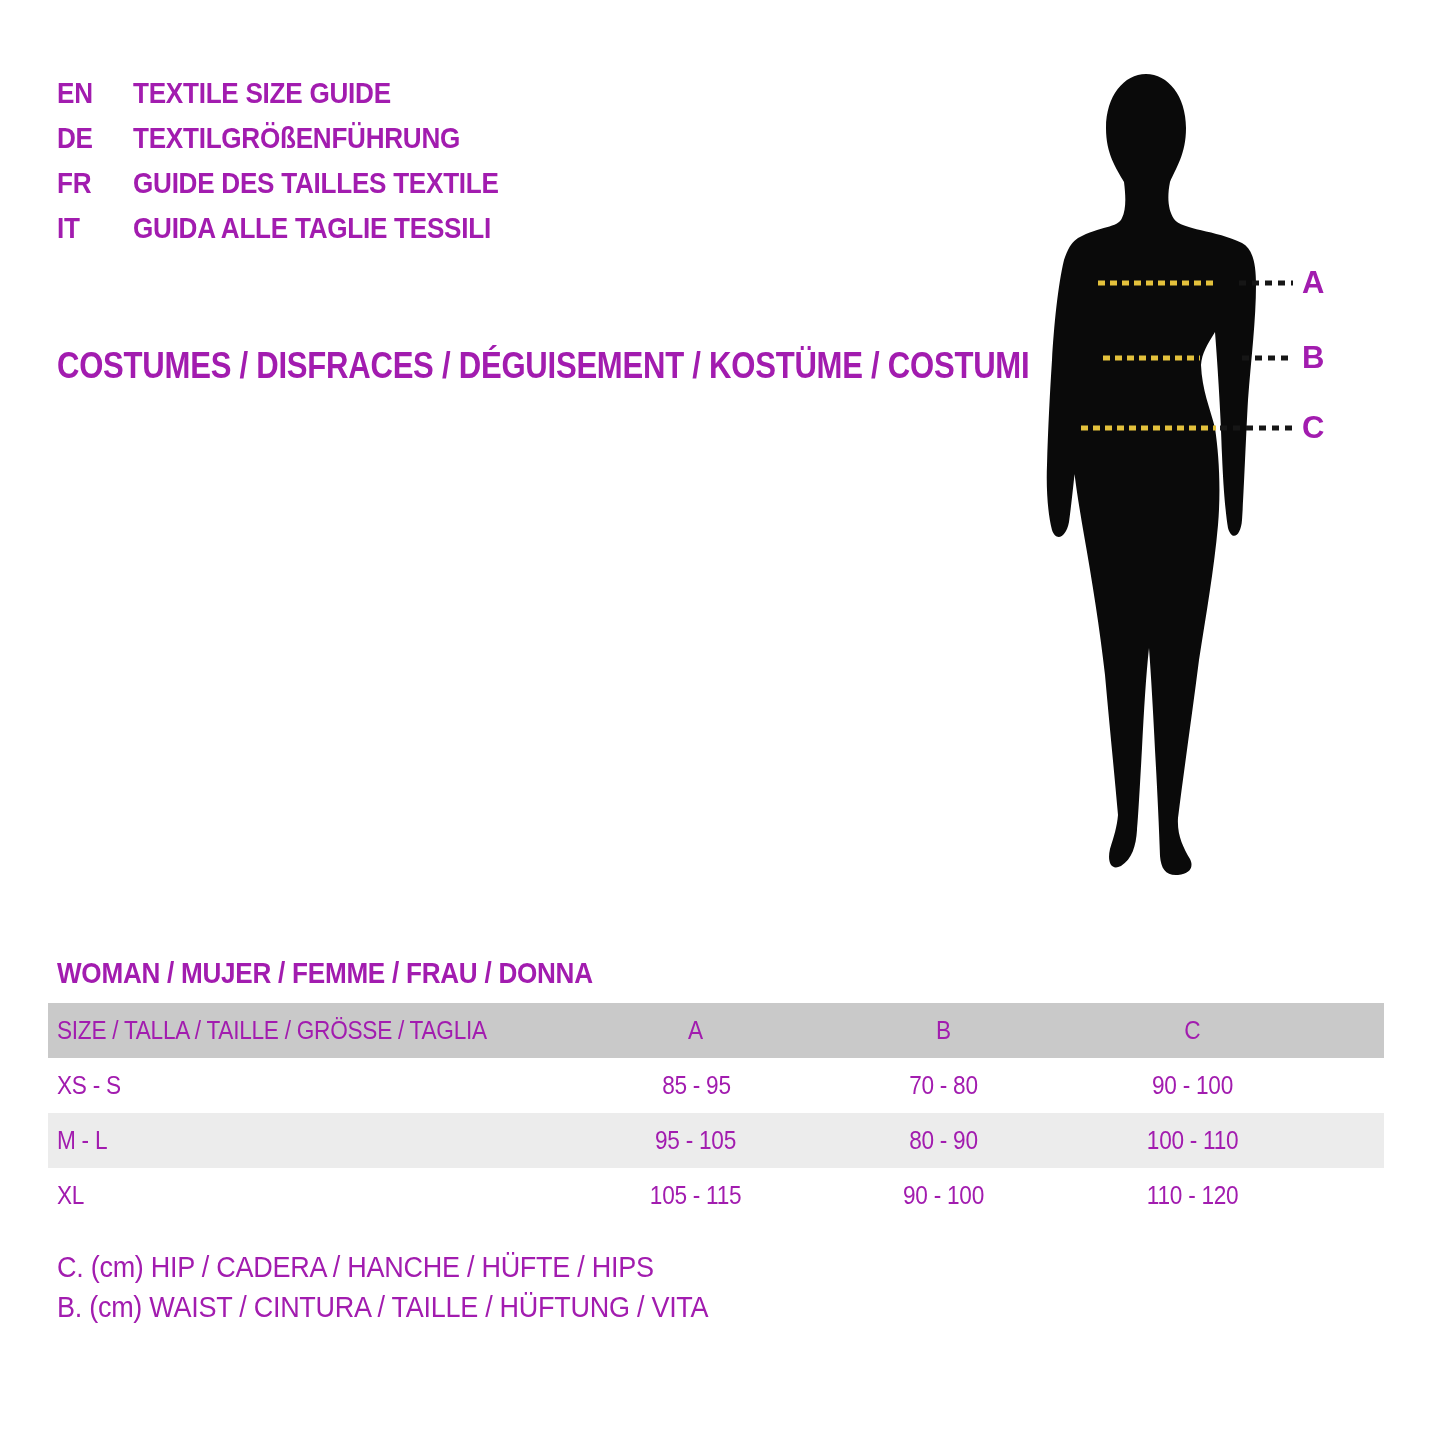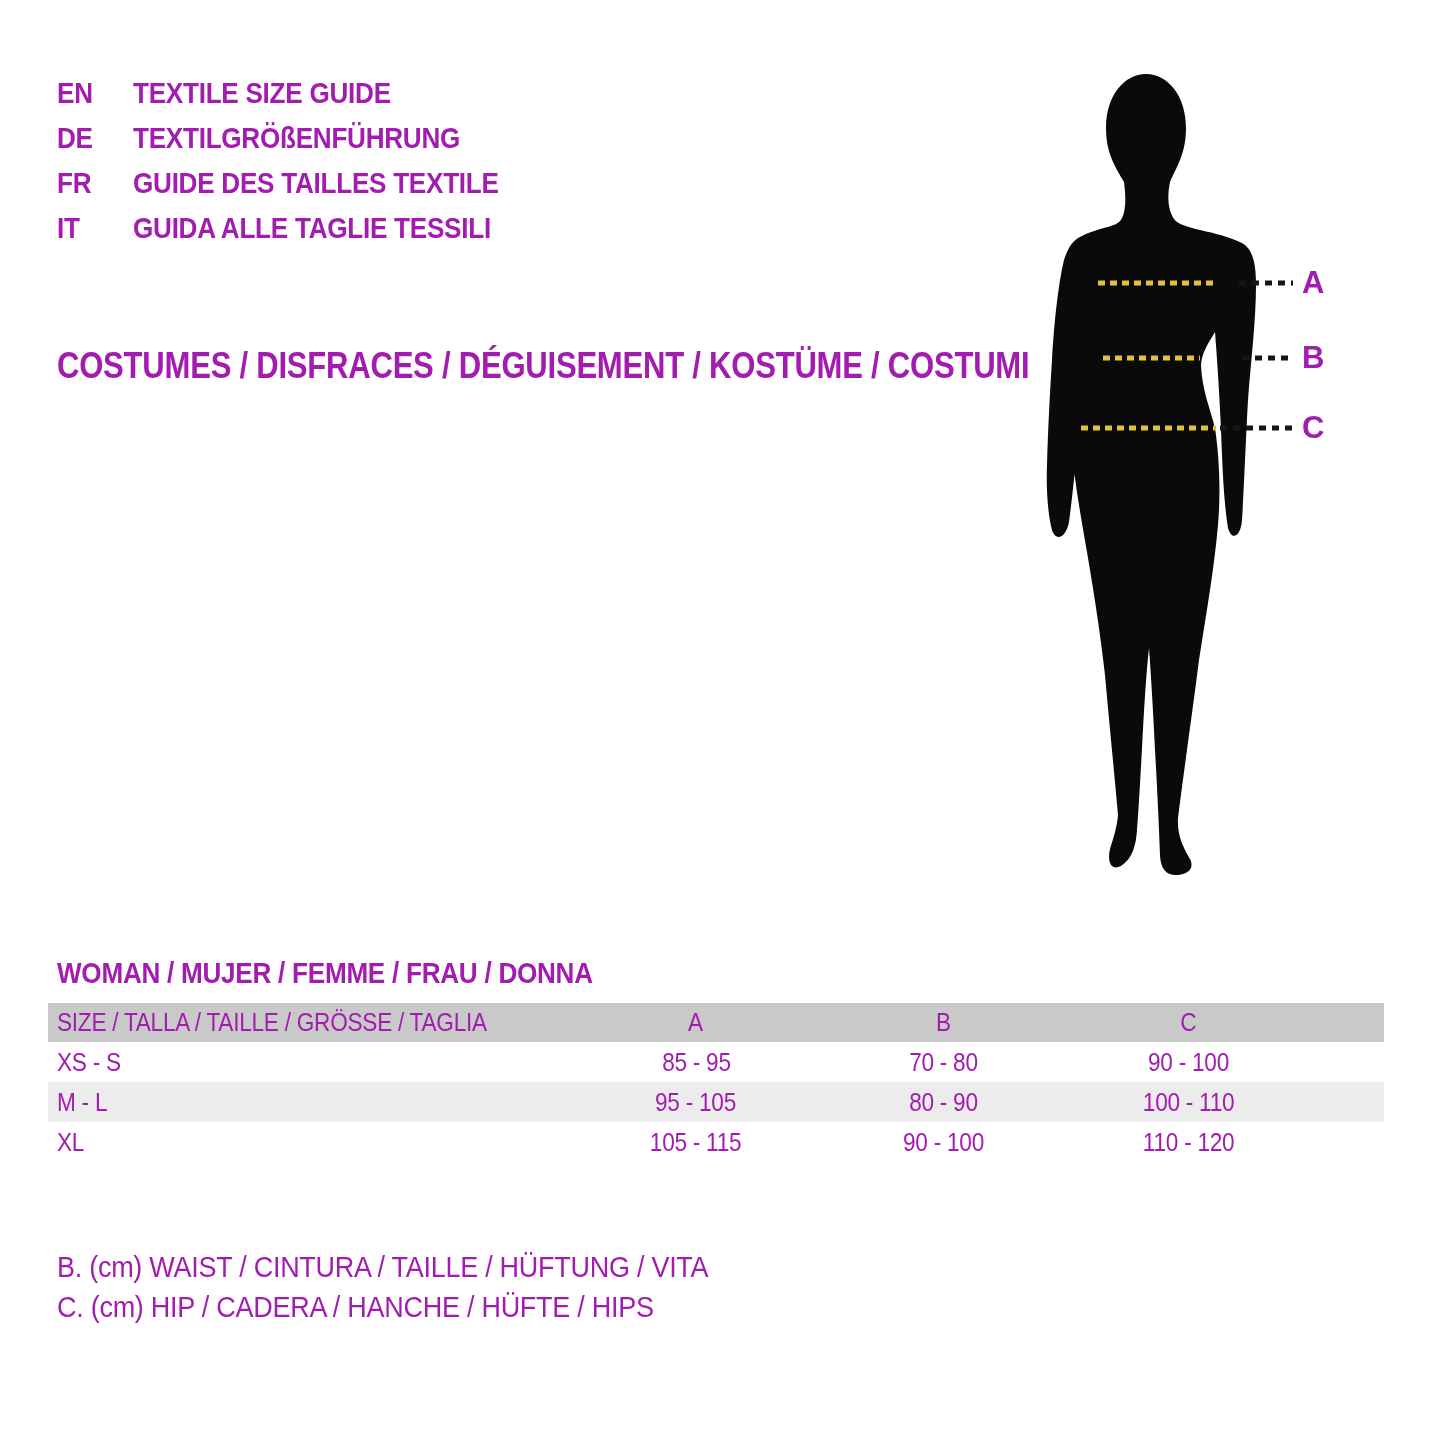--- a/index.html
+++ b/index.html
@@ -28,21 +28,21 @@
   
   .figure-svg{left:1020px;top:70px;}
   .measure-label{left:1302px;width:40px;font-size:31px;font-weight:bold;line-height:34px;}
   .ml-a{top:266px;} .ml-b{top:341px;} .ml-c{top:411px;}
 
   
   .woman-title{left:57px;top:950px;font-size:30px;font-weight:bold;line-height:30px;letter-spacing:-.3px;margin-top:8px;}
 
   
   .size-table{left:48px;top:1003px;width:1336px;border-collapse:collapse;table-layout:fixed;font-size:26px;letter-spacing:-.3px;}
-  .size-table th,.size-table td{font-weight:normal;padding:4px;margin:0;}
+  .size-table th,.size-table td{font-weight:normal;padding:12px;margin:0;}
   .size-table tr{height:40px;}
   .size-table tr.hdr{height:34px;background:#c9c9c9;}
   .size-table tr.stripe{background:#ececec;}
   .size-table .c-label{text-align:left;padding-left:9px;}
   .size-table .c-num{text-align:center;}
   .size-table .c-last{padding-right:75px;}
 
   
   .legend{left:57px;top:1247px;}
   .legend-row{height:40px;line-height:40px;font-size:30px;letter-spacing:-.3px;}
@@ -167,17 +167,17 @@
       <tr>
         <td class="c-label"><span class="cx">XL</span></td>
         <td class="c-num"><span class="cx ctr">105 - 115</span></td>
         <td class="c-num"><span class="cx ctr">90 - 100</span></td>
         <td class="c-num c-last"><span class="cx ctr">110 - 120</span></td>
       </tr>
     </tbody>
   </table>
 
   <div class="abs legend">
+    <div class="legend-row"><span class="cx">C. (cm) HIP / CADERA / HANCHE / HÜFTE / HIPS</span></div>
     <div class="legend-row"><span class="cx">B. (cm) WAIST / CINTURA / TAILLE / HÜFTUNG / VITA</span></div>
-    <div class="legend-row"><span class="cx">C. (cm) HIP / CADERA / HANCHE / HÜFTE / HIPS</span></div>
   </div>
 
 </div>
 
 </body></html>

